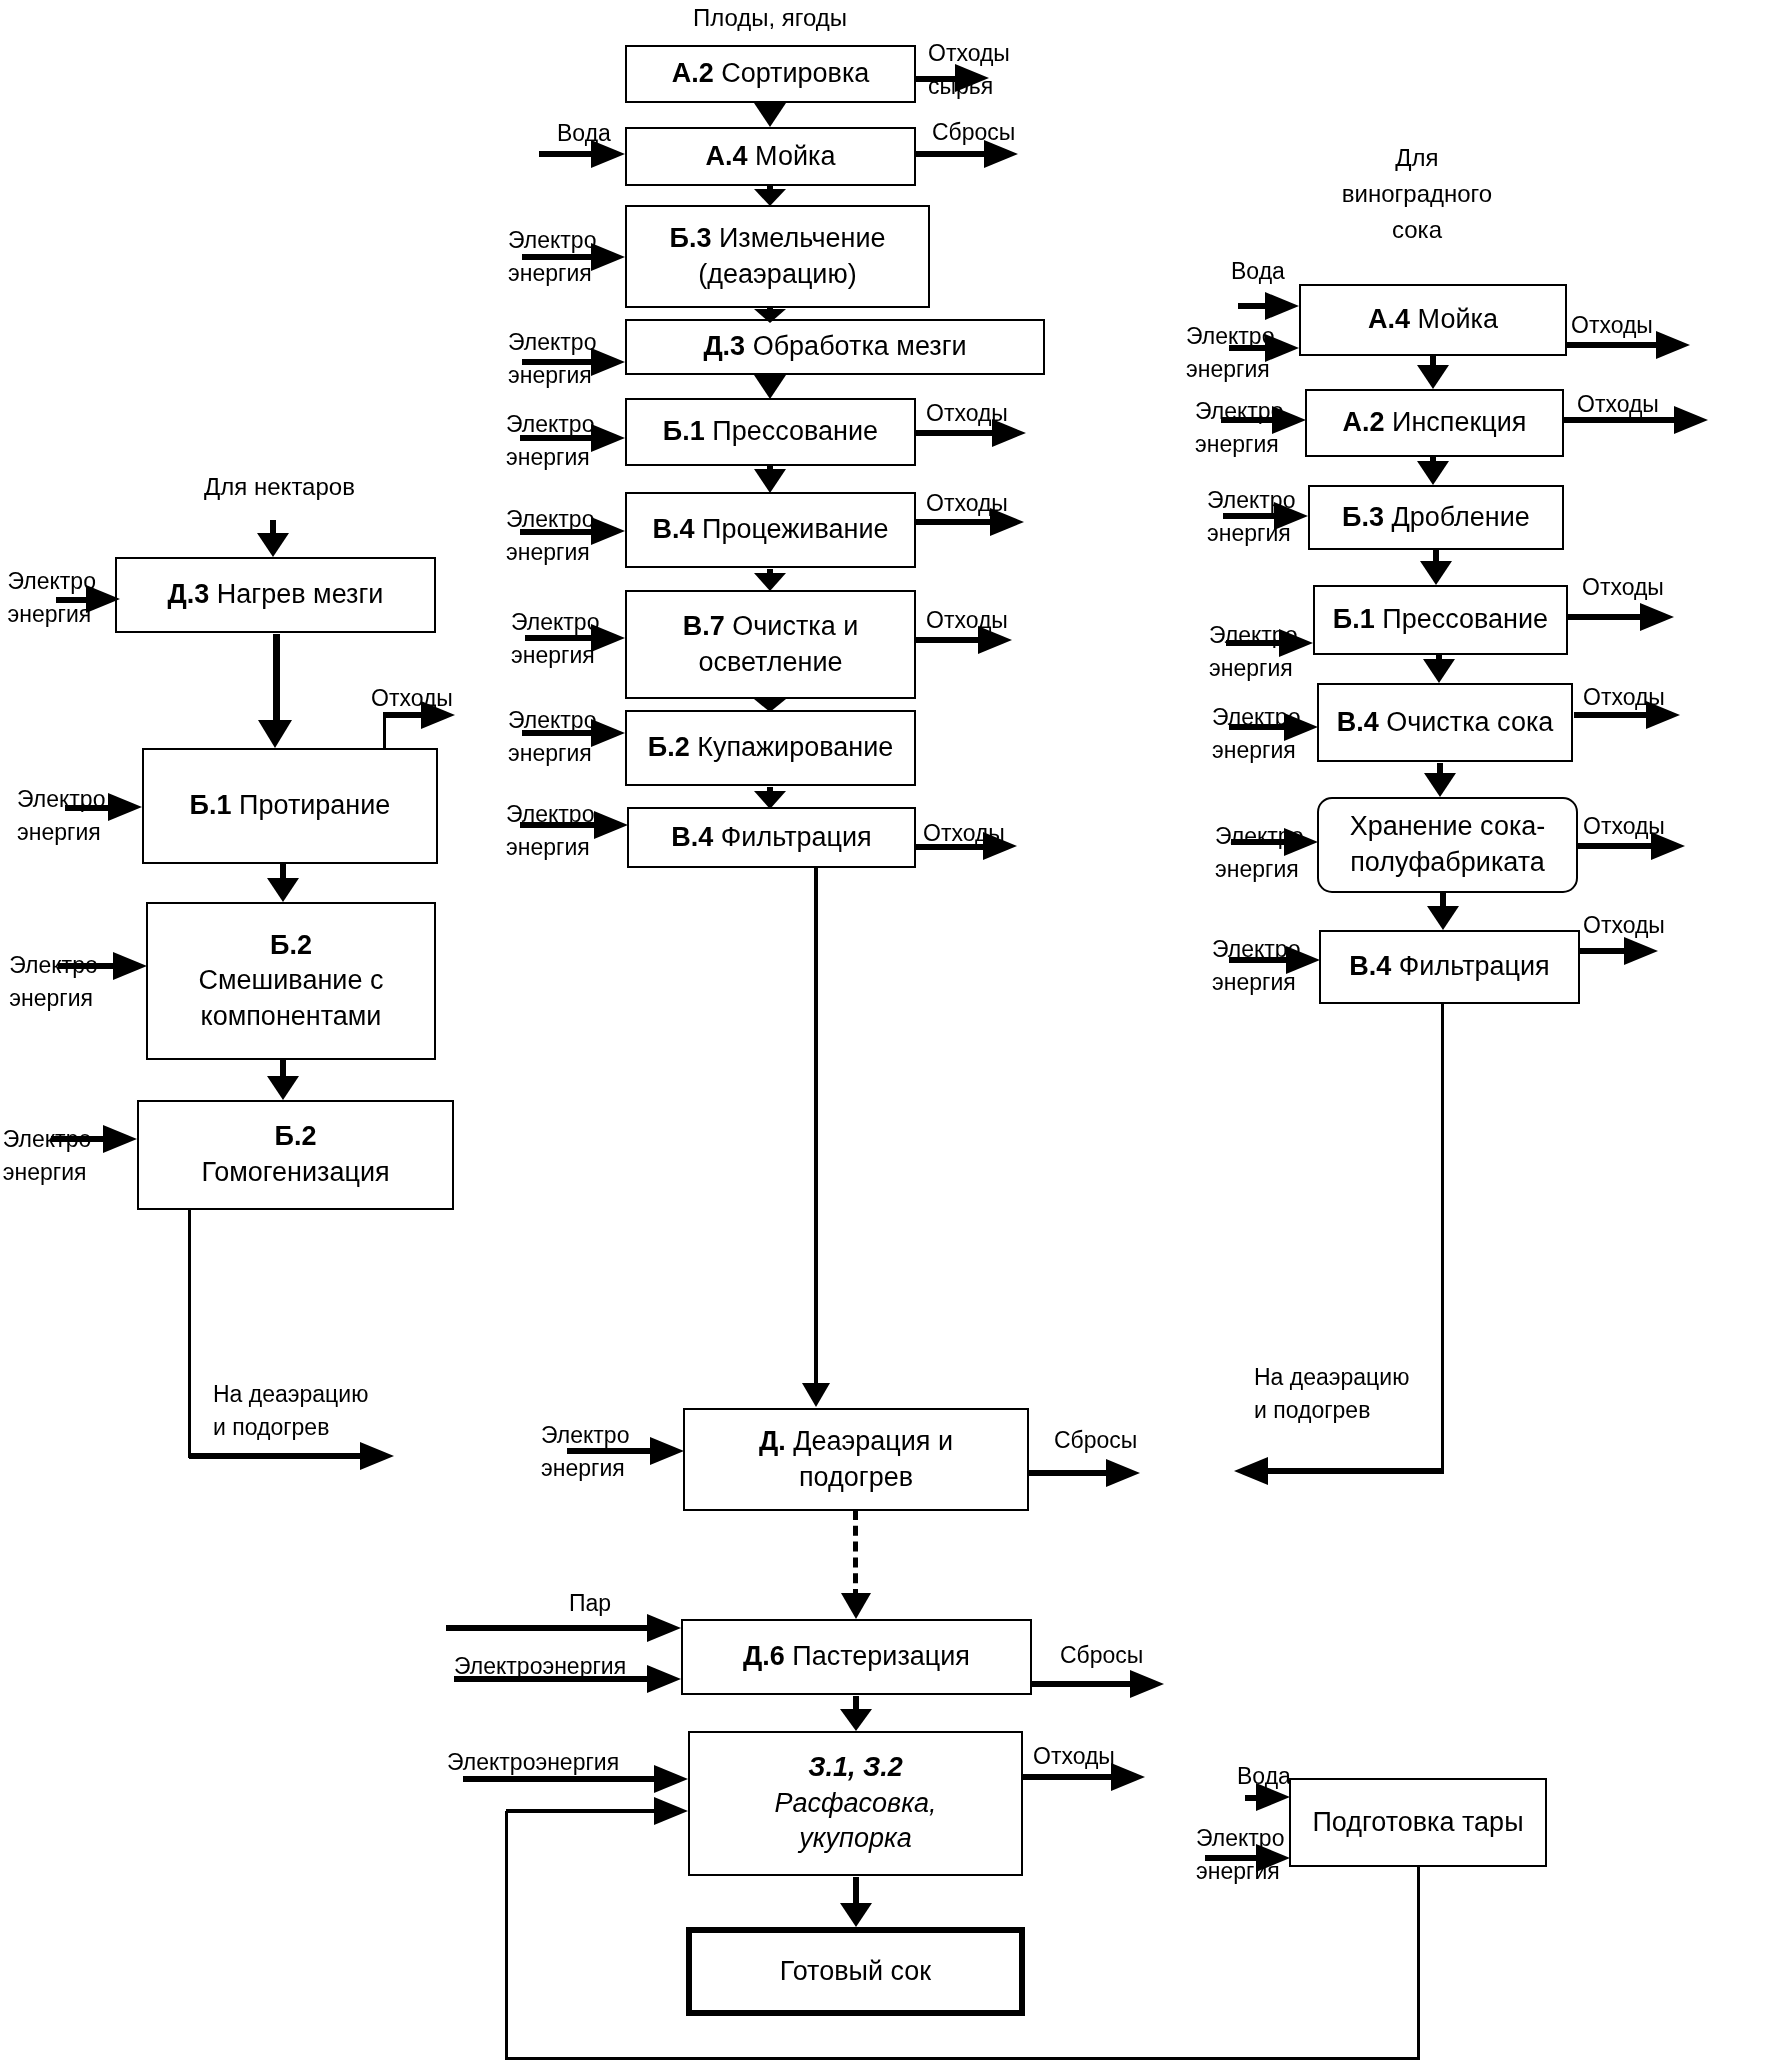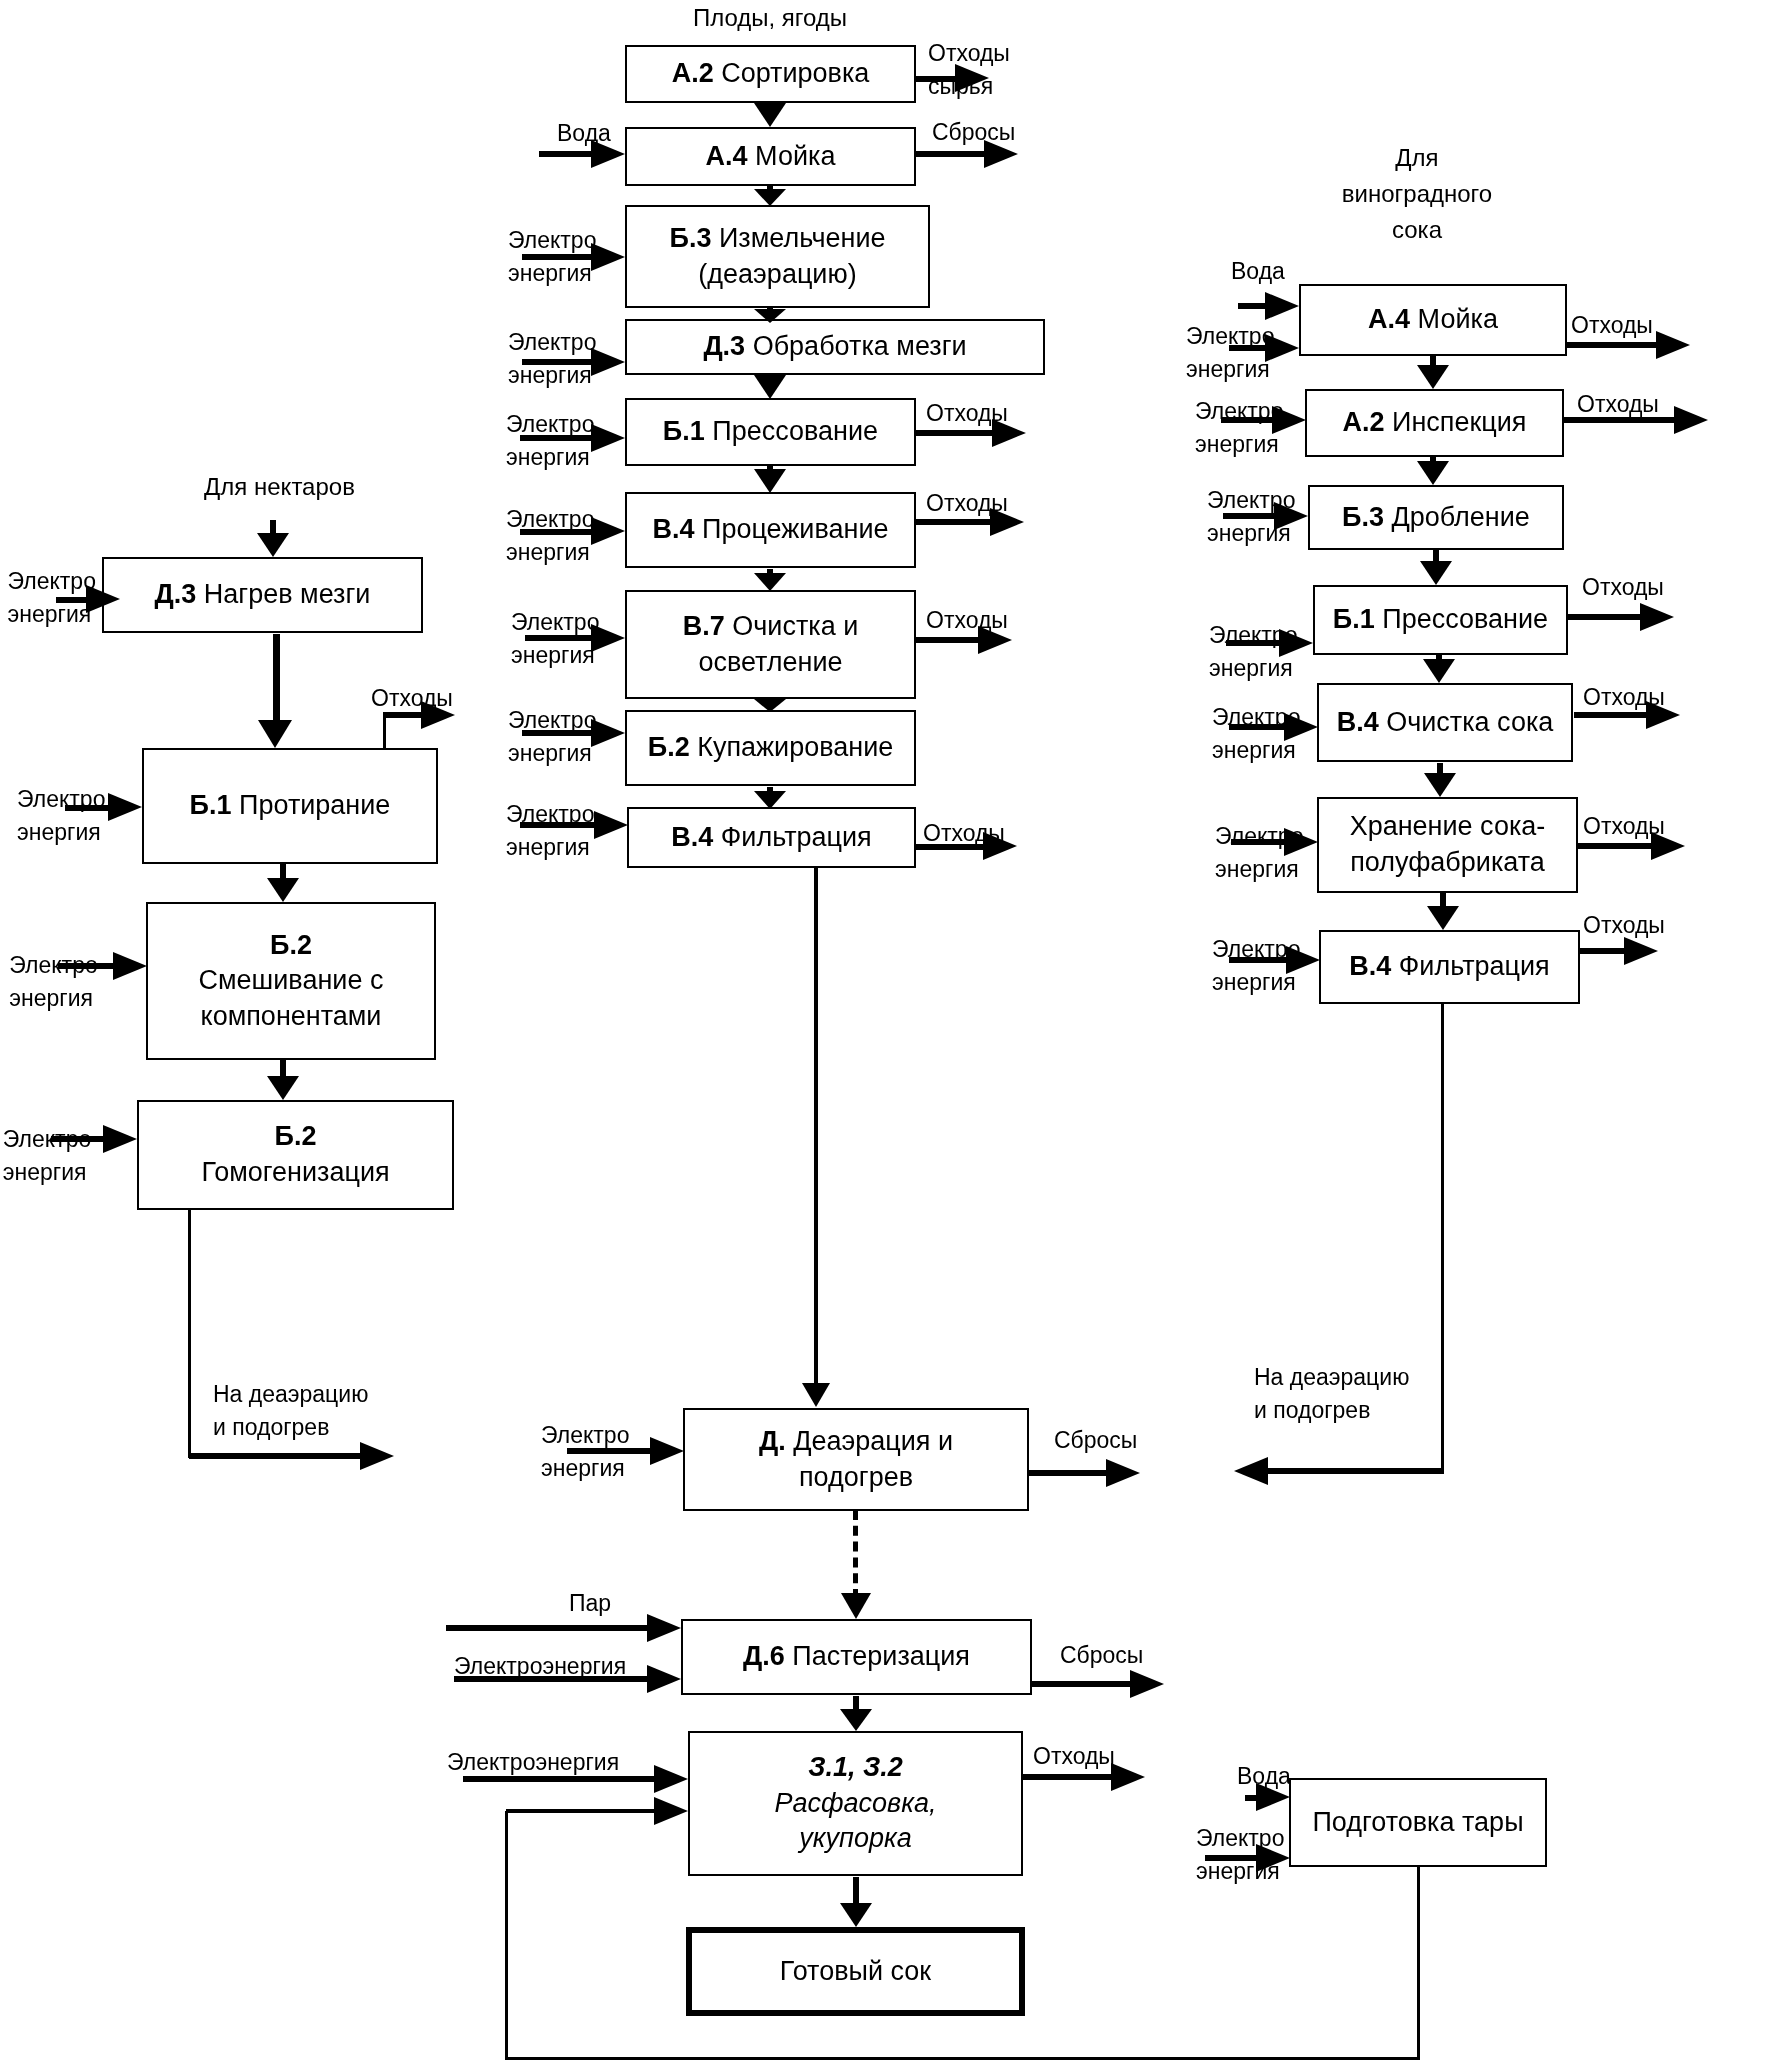--- a/index.html
+++ b/index.html
@@ -58,21 +58,21 @@
       <div class="bl"><span class="b">Д.6 </span><span>Пастеризация</span></div>
     </div>
     <div class="box" style="left: 688px; top: 1731px; width: 335px; height: 145px; font-style: italic;">
       <div class="bl"><span class="b">З.1, З.2</span></div>
       <div class="bl"><span>Расфасовка,</span></div>
       <div class="bl"><span>укупорка</span></div>
     </div>
     <div class="box thick" style="left: 686px; top: 1927px; width: 339px; height: 89px;">
       <div class="bl"><span>Готовый сок</span></div>
     </div>
-    <div class="box" style="left: 102px; top: 557px; width: 321px; height: 76px;">
+    <div class="box" style="left: 115px; top: 557px; width: 321px; height: 76px;">
       <div class="bl"><span class="b">Д.3 </span><span>Нагрев мезги</span></div>
     </div>
     <div class="box" style="left: 142px; top: 748px; width: 296px; height: 116px;">
       <div class="bl"><span class="b">Б.1 </span><span>Протирание</span></div>
     </div>
     <div class="box" style="left: 146px; top: 902px; width: 290px; height: 158px;">
       <div class="bl"><span class="b">Б.2</span></div>
       <div class="bl"><span>Смешивание с</span></div>
       <div class="bl"><span>компонентами</span></div>
     </div>
@@ -88,21 +88,21 @@
     </div>
     <div class="box" style="left: 1308px; top: 485px; width: 256px; height: 65px;">
       <div class="bl"><span class="b">Б.3 </span><span>Дробление</span></div>
     </div>
     <div class="box" style="left: 1313px; top: 585px; width: 255px; height: 70px;">
       <div class="bl"><span class="b">Б.1 </span><span>Прессование</span></div>
     </div>
     <div class="box" style="left: 1317px; top: 683px; width: 256px; height: 79px;">
       <div class="bl"><span class="b">В.4 </span><span>Очистка сока</span></div>
     </div>
-    <div class="box" style="left: 1317px; top: 797px; width: 261px; height: 96px;">
+    <div class="box" style="left: 1317px; top: 797px; width: 261px; height: 96px; border-radius: 15px;">
       <div class="bl"><span>Хранение сока-</span></div>
       <div class="bl"><span>полуфабриката</span></div>
     </div>
     <div class="box" style="left: 1319px; top: 930px; width: 261px; height: 74px;">
       <div class="bl"><span class="b">В.4 </span><span>Фильтрация</span></div>
     </div>
     <div class="box" style="left: 1289px; top: 1778px; width: 258px; height: 89px;">
       <div class="bl"><span>Подготовка тары</span></div>
     </div>
     <div class="lab title" style="left: 677px; top: 0px; width: 186px; text-align: center;">Плоды, ягоды</div>

